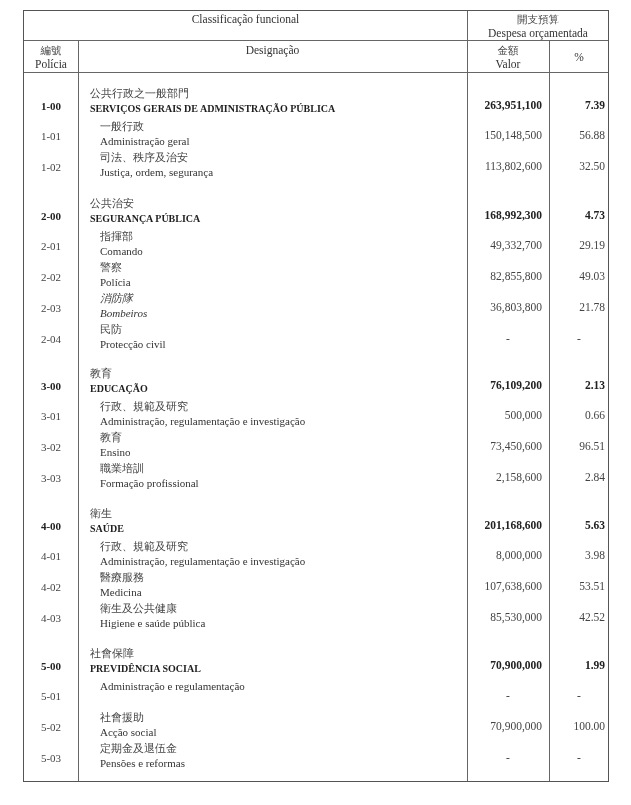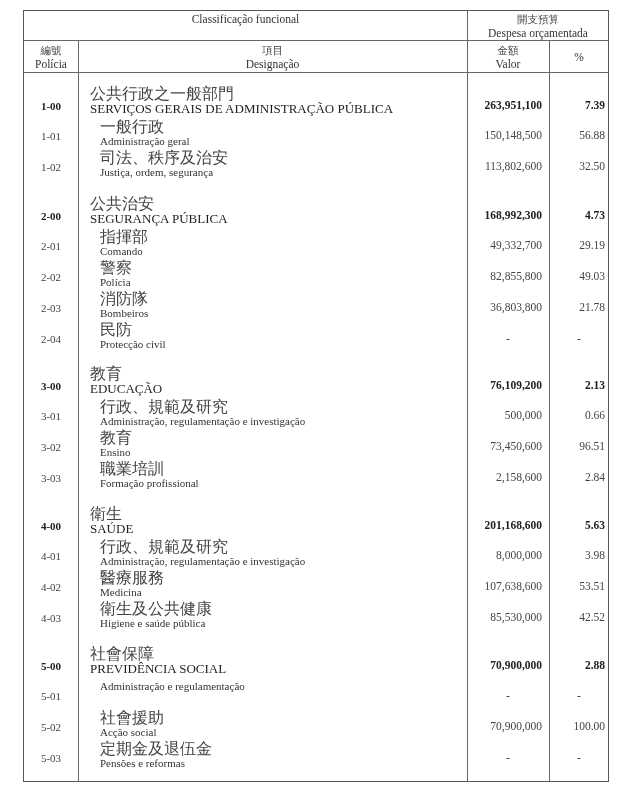--- a/index.html
+++ b/index.html
@@ -9,22 +9,22 @@
          border: 1px solid #555; box-sizing: border-box; }
   .vline { position: absolute; top: 0; bottom: 0; width: 0; border-left: 1px solid #666; }
   .hline { position: absolute; height: 0; border-top: 1px solid #666; }
   .hdr { position: absolute; text-align: center; font-size: 11.5px; line-height: 14px; color: #333; }
   .hdr .zh { font-family: "DejaVu Sans", sans-serif; font-size: 10.5px; color: #444; }
   .row { position: absolute; left: 0; width: 586px; }
   .code { position: absolute; left: 0; width: 54px; text-align: center; font-size: 11px; color: #444; }
   .code.bold { font-weight: bold; color: #222; }
   .desc { position: absolute; left: 66px; font-size: 11px; line-height: 15px; color: #333; white-space: nowrap; }
   .desc.sub { left: 76px; }
-  .desc .zh { font-family: "DejaVu Sans", sans-serif; font-size: 16px; color: #444; }
-  .desc .pt.bold { font-weight: normal; color: #1e1e1e; font-size: 13px; }
+  .desc .zh { font-family: "DejaVu Sans", sans-serif; font-size: 11px; color: #444; }
+  .desc .pt.bold { font-weight: bold; color: #1e1e1e; font-size: 10px; }
   .val { position: absolute; left: 443px; width: 75px; text-align: right; font-size: 11.5px; color: #444; }
   .pct { position: absolute; left: 525px; width: 56px; text-align: right; font-size: 11.5px; color: #444; }
   .val.bold, .pct.bold { font-weight: bold; color: #222; }
   .dash { text-align: center; }
   .val.dash { left: 443px; width: 82px; text-align: center; }
   .pct.dash { left: 525px; width: 60px; text-align: center; }
 </style>
 </head>
 <body>
 
@@ -42,21 +42,20 @@
   <div class="hdr" style="left:443px; width:142px; top:1px;">
     <div class="zh">開支預算</div>
     <div>Despesa orçamentada</div>
   </div>
 
   <div class="hdr" style="left:0; width:54px; top:32px;">
     <div class="zh">編號</div>
     <div>Polícia</div>
   </div>
   <div class="hdr" style="left:54px; width:389px; top:32px;">
-    <div class="zh">項目</div>
     <div>Designação</div>
   </div>
   <div class="hdr" style="left:443px; width:82px; top:32px;">
     <div class="zh">金額</div>
     <div>Valor</div>
   </div>
   <div class="hdr" style="left:525px; width:60px; top:39px;">
     <div>%</div>
   </div>
 
@@ -110,21 +109,21 @@
         <div class="code" style="top:11px;">2-02</div>
         <div class="desc sub" style="top:0px;">
           <div class="zh">警察</div>
           <div class="pt">Polícia</div>
         </div>
         <div class="val" style="top:10px;">82,855,800</div>
         <div class="pct" style="top:10px;">49.03</div>
       </div>
       <div class="row" style="top:280px;">
         <div class="code" style="top:11px;">2-03</div>
-        <div class="desc sub" style="top:0px;">
+        <div class="desc sub" style="top:0px;font-style:italic;">
           <div class="zh">消防隊</div>
           <div class="pt">Bombeiros</div>
         </div>
         <div class="val" style="top:10px;">36,803,800</div>
         <div class="pct" style="top:10px;">21.78</div>
       </div>
       <div class="row" style="top:311px;">
         <div class="code" style="top:11px;">2-04</div>
         <div class="desc sub" style="top:0px;">
           <div class="zh">民防</div>
@@ -205,21 +204,21 @@
         <div class="val" style="top:10px;">85,530,000</div>
         <div class="pct" style="top:10px;">42.52</div>
       </div>
       <div class="row" style="top:635px;">
         <div class="code bold" style="top:14px;">5-00</div>
         <div class="desc" style="top:0px;">
           <div class="zh">社會保障</div>
           <div class="pt bold">PREVIDÊNCIA SOCIAL</div>
         </div>
         <div class="val bold" style="top:13px;">70,900,000</div>
-        <div class="pct bold" style="top:13px;">2.88</div>
+        <div class="pct bold" style="top:13px;">1.99</div>
       </div>
       <div class="row" style="top:668px;">
         <div class="code" style="top:11px;">5-01</div>
         <div class="desc sub" style="top:0px;">
           <div class="pt">Administração e regulamentação</div>
         </div>
         <div class="val dash" style="top:10px;">-</div>
         <div class="pct dash" style="top:10px;">-</div>
       </div>
       <div class="row" style="top:699px;">

